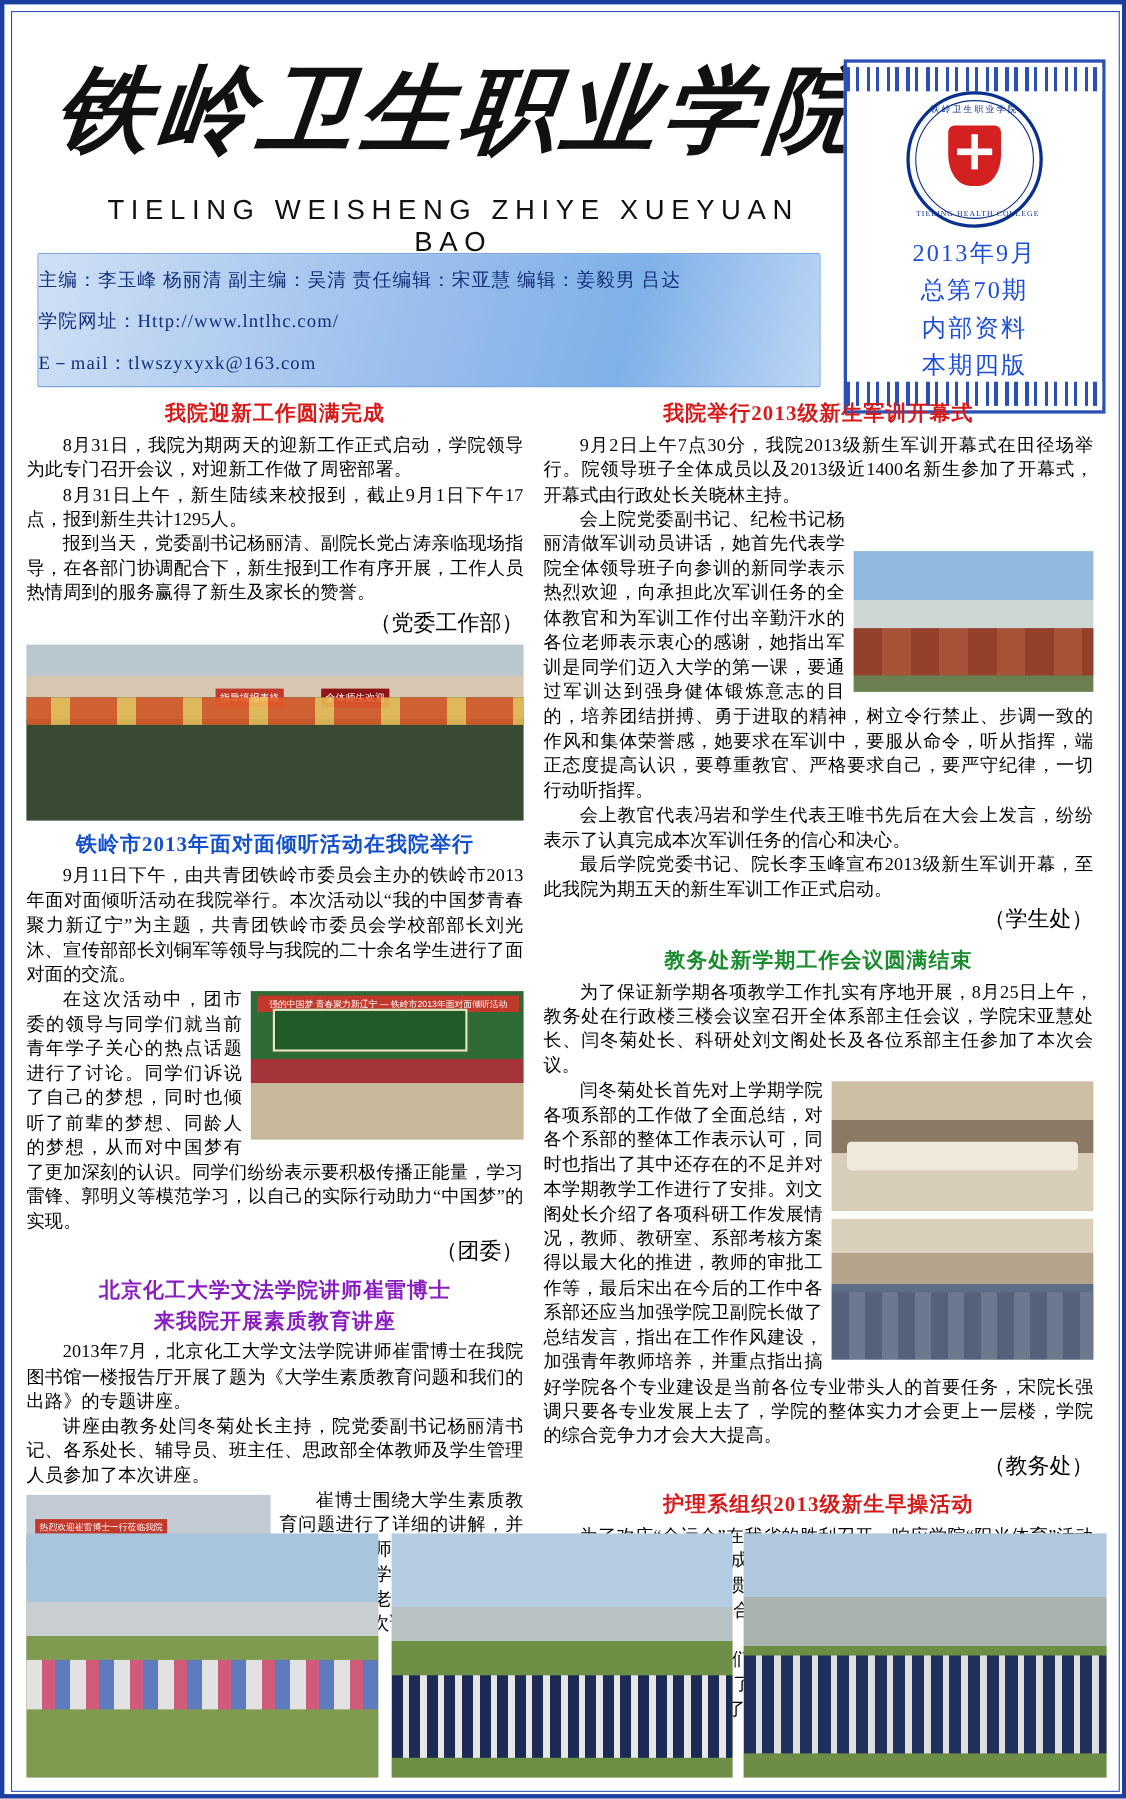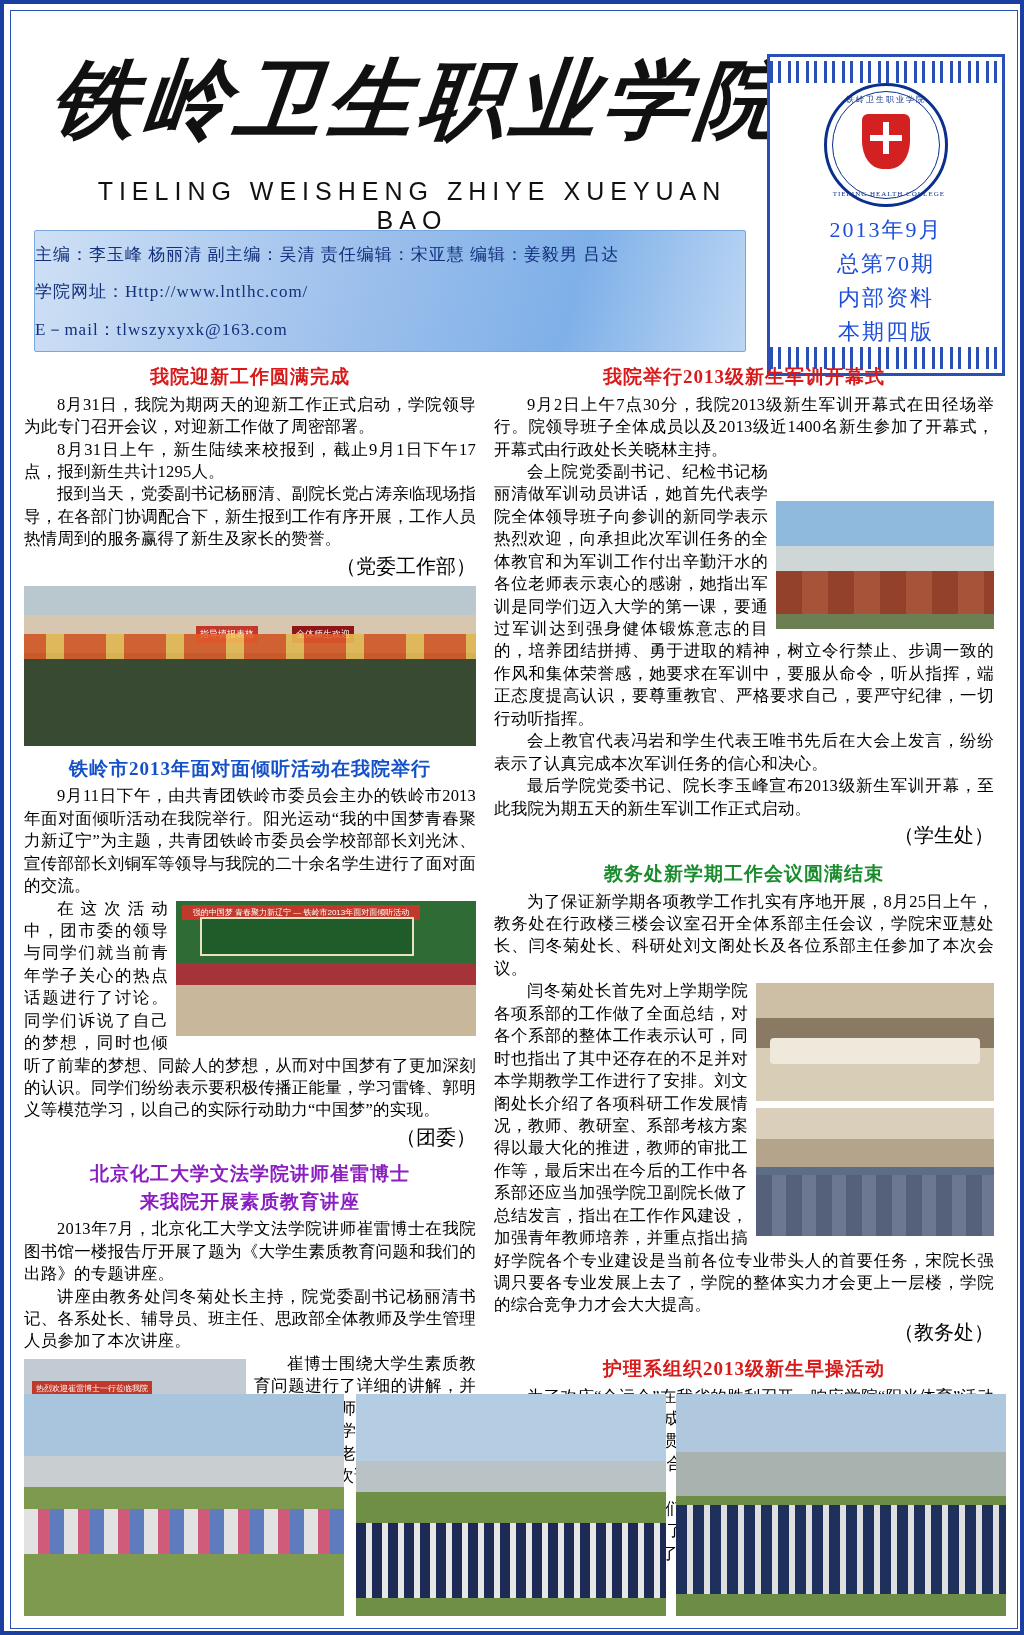--- a/index.html
+++ b/index.html
@@ -261,23 +261,23 @@
    <div class="sig">（党委工作部）</div>
 
    <div style="margin-top:6px;">
      <div class="photo p-reg" style="width:452px;height:160px;">
        <div class="banner" style="left:172px;top:40px;">指导填报表格</div>
        <div class="banner" style="left:268px;top:40px;background:#8e1616;">全体师生欢迎</div>
      </div>
    </div>
 
    <h2 class="head h-blue" style="margin-top:10px;">铁岭市2013年面对面倾听活动在我院举行</h2>
-   <p class="body">9月11日下午，由共青团铁岭市委员会主办的铁岭市2013年面对面倾听活动在我院举行。阳光运动“我的中国梦青春聚力新辽宁”为主题，共青团铁岭市委员会学校部部长刘光沐、宣传部部长刘铜军等领导与我院的二十余名学生进行了面对面的交流。</p>
+   <p class="body">9月11日下午，由共青团铁岭市委员会主办的铁岭市2013年面对面倾听活动在我院举行。本次活动以“我的中国梦青春聚力新辽宁”为主题，共青团铁岭市委员会学校部部长刘光沐、宣传部部长刘铜军等领导与我院的二十余名学生进行了面对面的交流。</p>
    <div class="clearfix">
-     <div class="wrap-img photo p-meeting" style="width:300px;height:135px;">
+     <div class="wrap-img photo p-meeting" style="width:248px;height:135px;">
        <div class="banner" style="left:6px;top:4px;width:230px;text-align:center;font-size:8px;">强的中国梦 青春聚力新辽宁 — 铁岭市2013年面对面倾听活动</div>
      </div>
      <p class="body">在这次活动中，团市委的领导与同学们就当前青年学子关心的热点话题进行了讨论。同学们诉说了自己的梦想，同时也倾听了前辈的梦想、同龄人的梦想，从而对中国梦有了更加深刻的认识。同学们纷纷表示要积极传播正能量，学习雷锋、郭明义等模范学习，以自己的实际行动助力“中国梦”的实现。</p>
    </div>
    <div class="sig">（团委）</div>
 
    <h2 class="head h-purple" style="margin-top:10px;">北京化工大学文法学院讲师崔雷博士</h2>
    <h2 class="head h-purple" style="margin-top:-2px;">来我院开展素质教育讲座</h2>
    <p class="body">2013年7月，北京化工大学文法学院讲师崔雷博士在我院图书馆一楼报告厅开展了题为《大学生素质教育问题和我们的出路》的专题讲座。</p>
    <p class="body">讲座由教务处闫冬菊处长主持，院党委副书记杨丽清书记、各系处长、辅导员、班主任、思政部全体教师及学生管理人员参加了本次讲座。</p>

